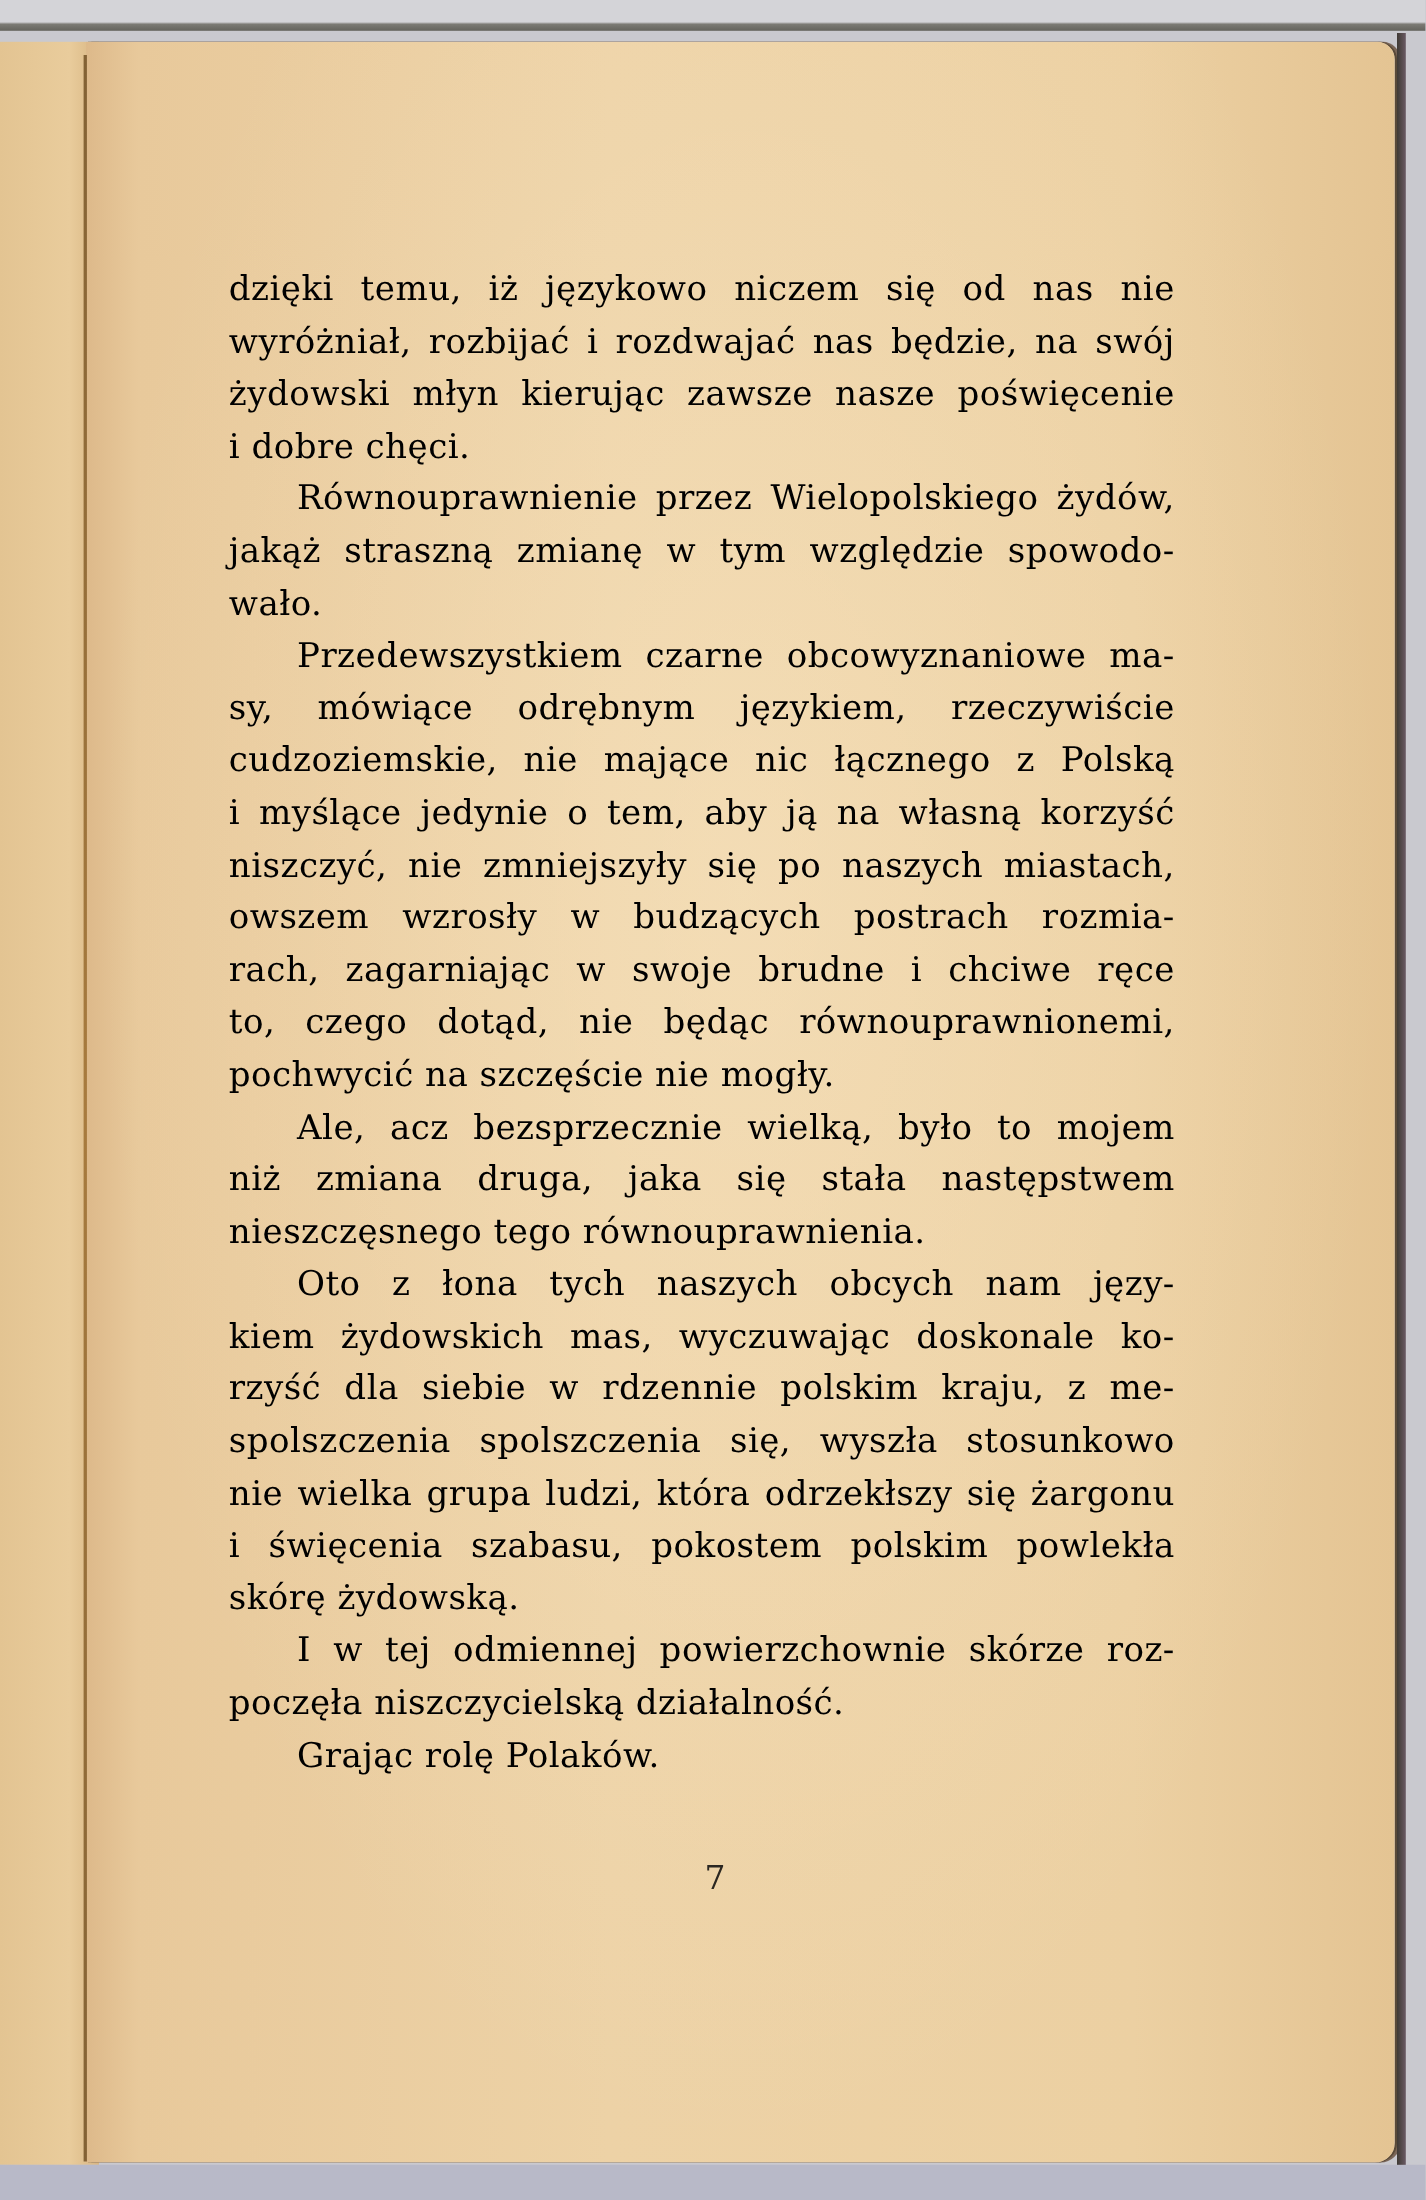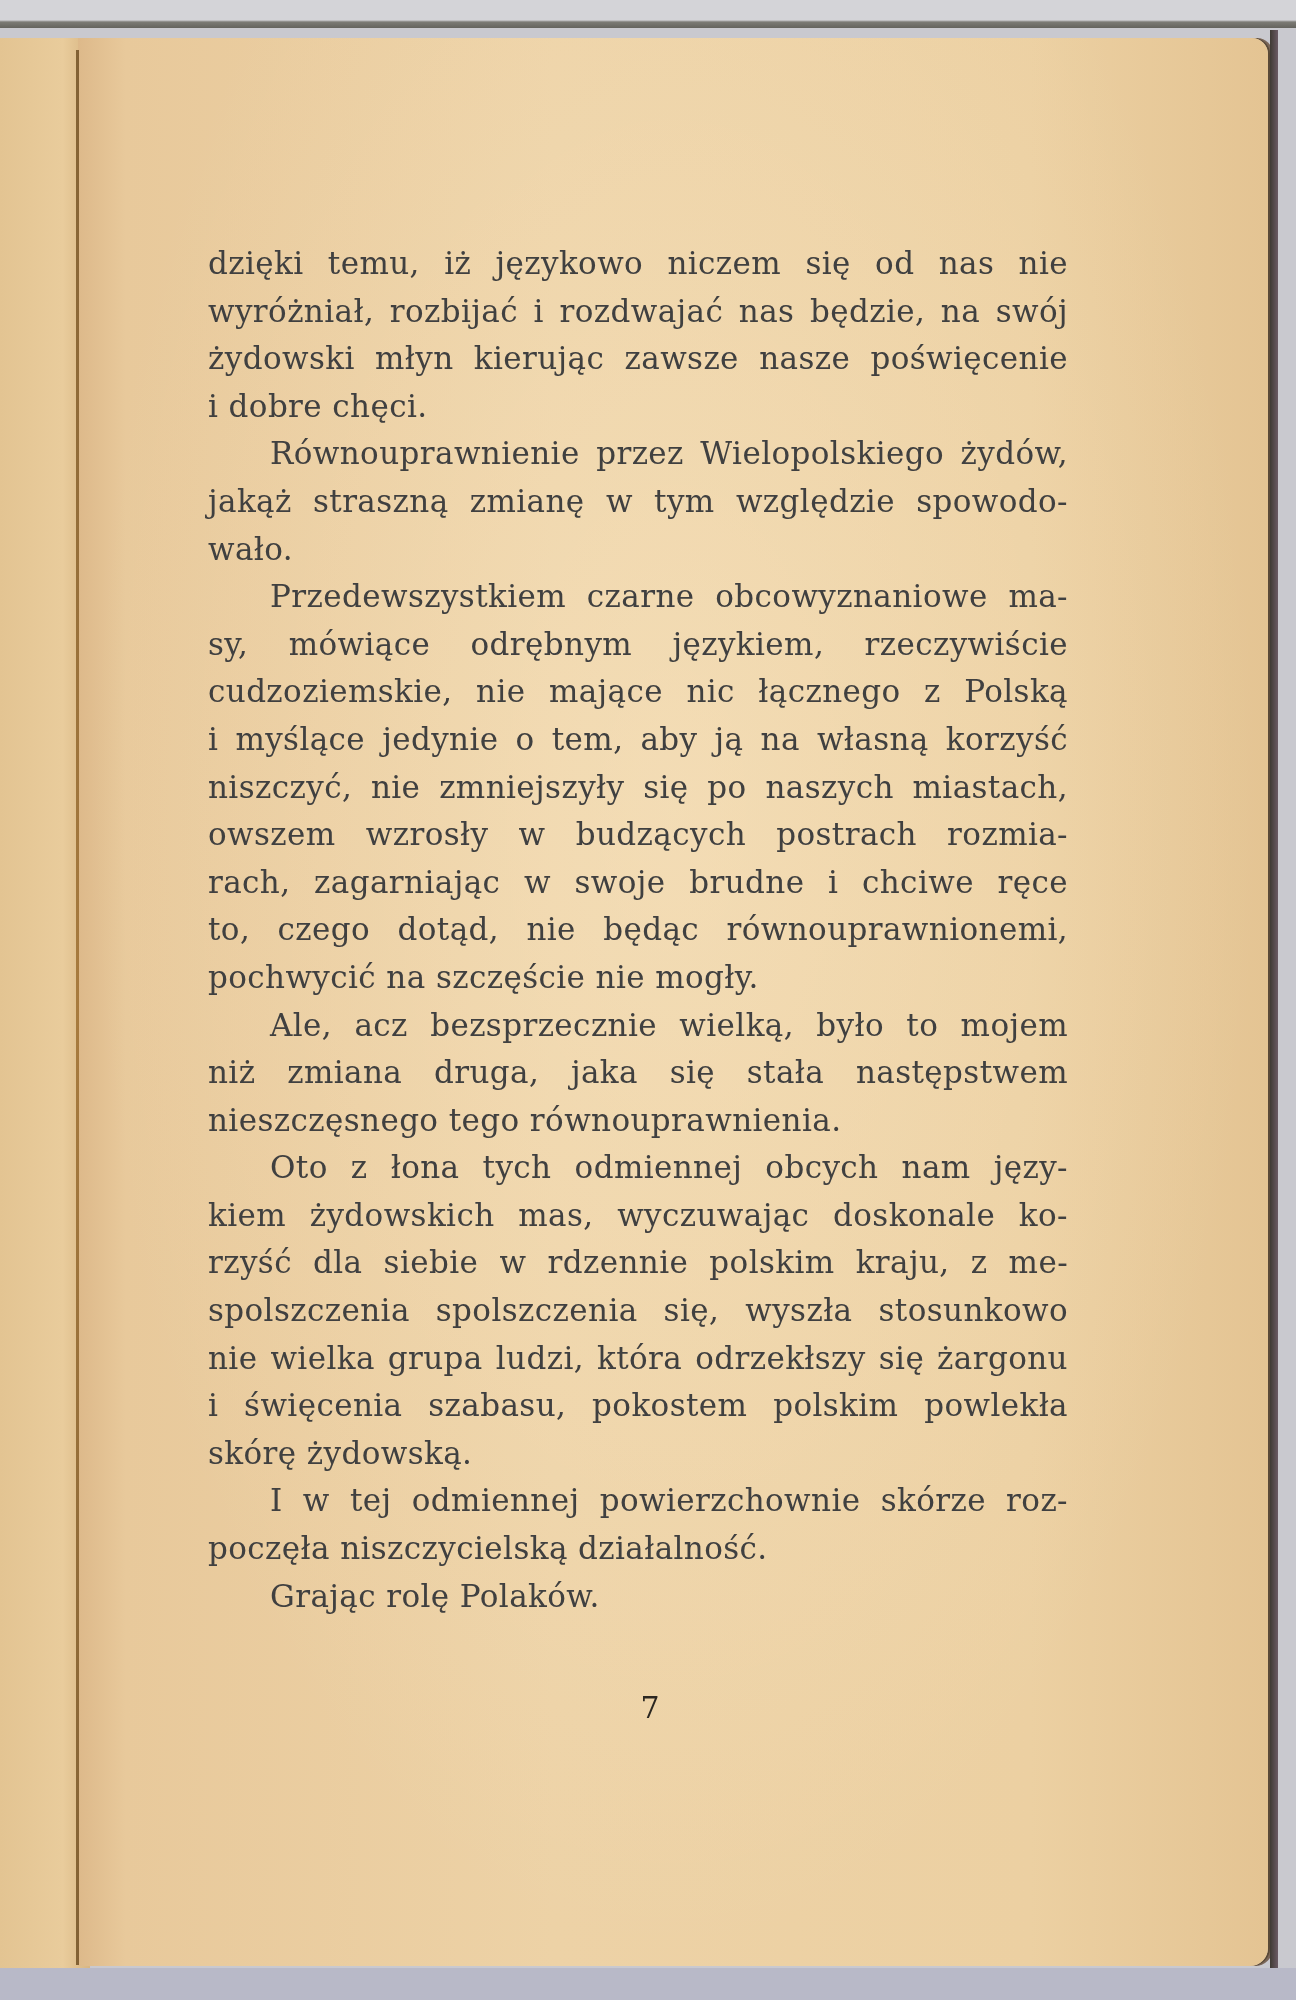--- a/index.html
+++ b/index.html
@@ -33,21 +33,21 @@
   .right-edge {
     position: absolute; left: 1270px; top: 30px; width: 8px; height: 1960px;
     background: linear-gradient(90deg, #3f3a34, #6a5a64);
   }
   .bottom-strip {
     position: absolute; left: 0; top: 1968px; width: 1296px; height: 32px;
     background: #b8b9c8;
   }
   .text-block {
     position: absolute; left: 208px; top: 240px; width: 860px;
-    color: #404040;
+    color: #000000;
     font-size: 31px;
     line-height: 47.6px;
     letter-spacing: 0.4px;
   }
   .line {
     display: block; white-space: nowrap;
     text-align: justify; text-align-last: justify;
     height: 47.6px;
   }
   .line.last { text-align-last: left; }
@@ -81,21 +81,21 @@
     <span class="line"><span>cudzoziemskie, nie mające nic łącznego z Polską</span></span>
     <span class="line"><span>i myślące jedynie o tem, aby ją na własną korzyść</span></span>
     <span class="line"><span>niszczyć, nie zmniejszyły się po naszych miastach,</span></span>
     <span class="line"><span>owszem wzrosły w budzących postrach rozmia-</span></span>
     <span class="line"><span>rach, zagarniając w swoje brudne i chciwe ręce</span></span>
     <span class="line"><span>to, czego dotąd, nie będąc równouprawnionemi,</span></span>
     <span class="line last"><span>pochwycić na szczęście nie mogły.</span></span>
     <span class="line indent"><span>Ale, acz bezsprzecznie wielką, było to mojem</span></span>
     <span class="line"><span>niż zmiana druga, jaka się stała następstwem</span></span>
     <span class="line last"><span>nieszczęsnego tego równouprawnienia.</span></span>
-    <span class="line indent"><span>Oto z łona tych odmiennej obcych nam języ-</span></span>
+    <span class="line indent"><span>Oto z łona tych naszych obcych nam języ-</span></span>
     <span class="line"><span>kiem żydowskich mas, wyczuwając doskonale ko-</span></span>
     <span class="line"><span>rzyść dla siebie w rdzennie polskim kraju, </span><span class="em">z me-</span></span>
     <span class="line"><span class="em">spolszczenia</span><span> spolszczenia się, wyszła stosunkowo</span></span>
     <span class="line"><span>nie wielka grupa ludzi, która odrzekłszy się żargonu</span></span>
     <span class="line"><span>i święcenia szabasu, pokostem polskim powlekła</span></span>
     <span class="line last"><span>skórę żydowską.</span></span>
     <span class="line indent"><span>I w tej odmiennej powierzchownie skórze roz-</span></span>
     <span class="line last"><span>poczęła niszczycielską działalność.</span></span>
     <span class="line indent last"><span>Grając rolę Polaków.</span></span>
   </div>

